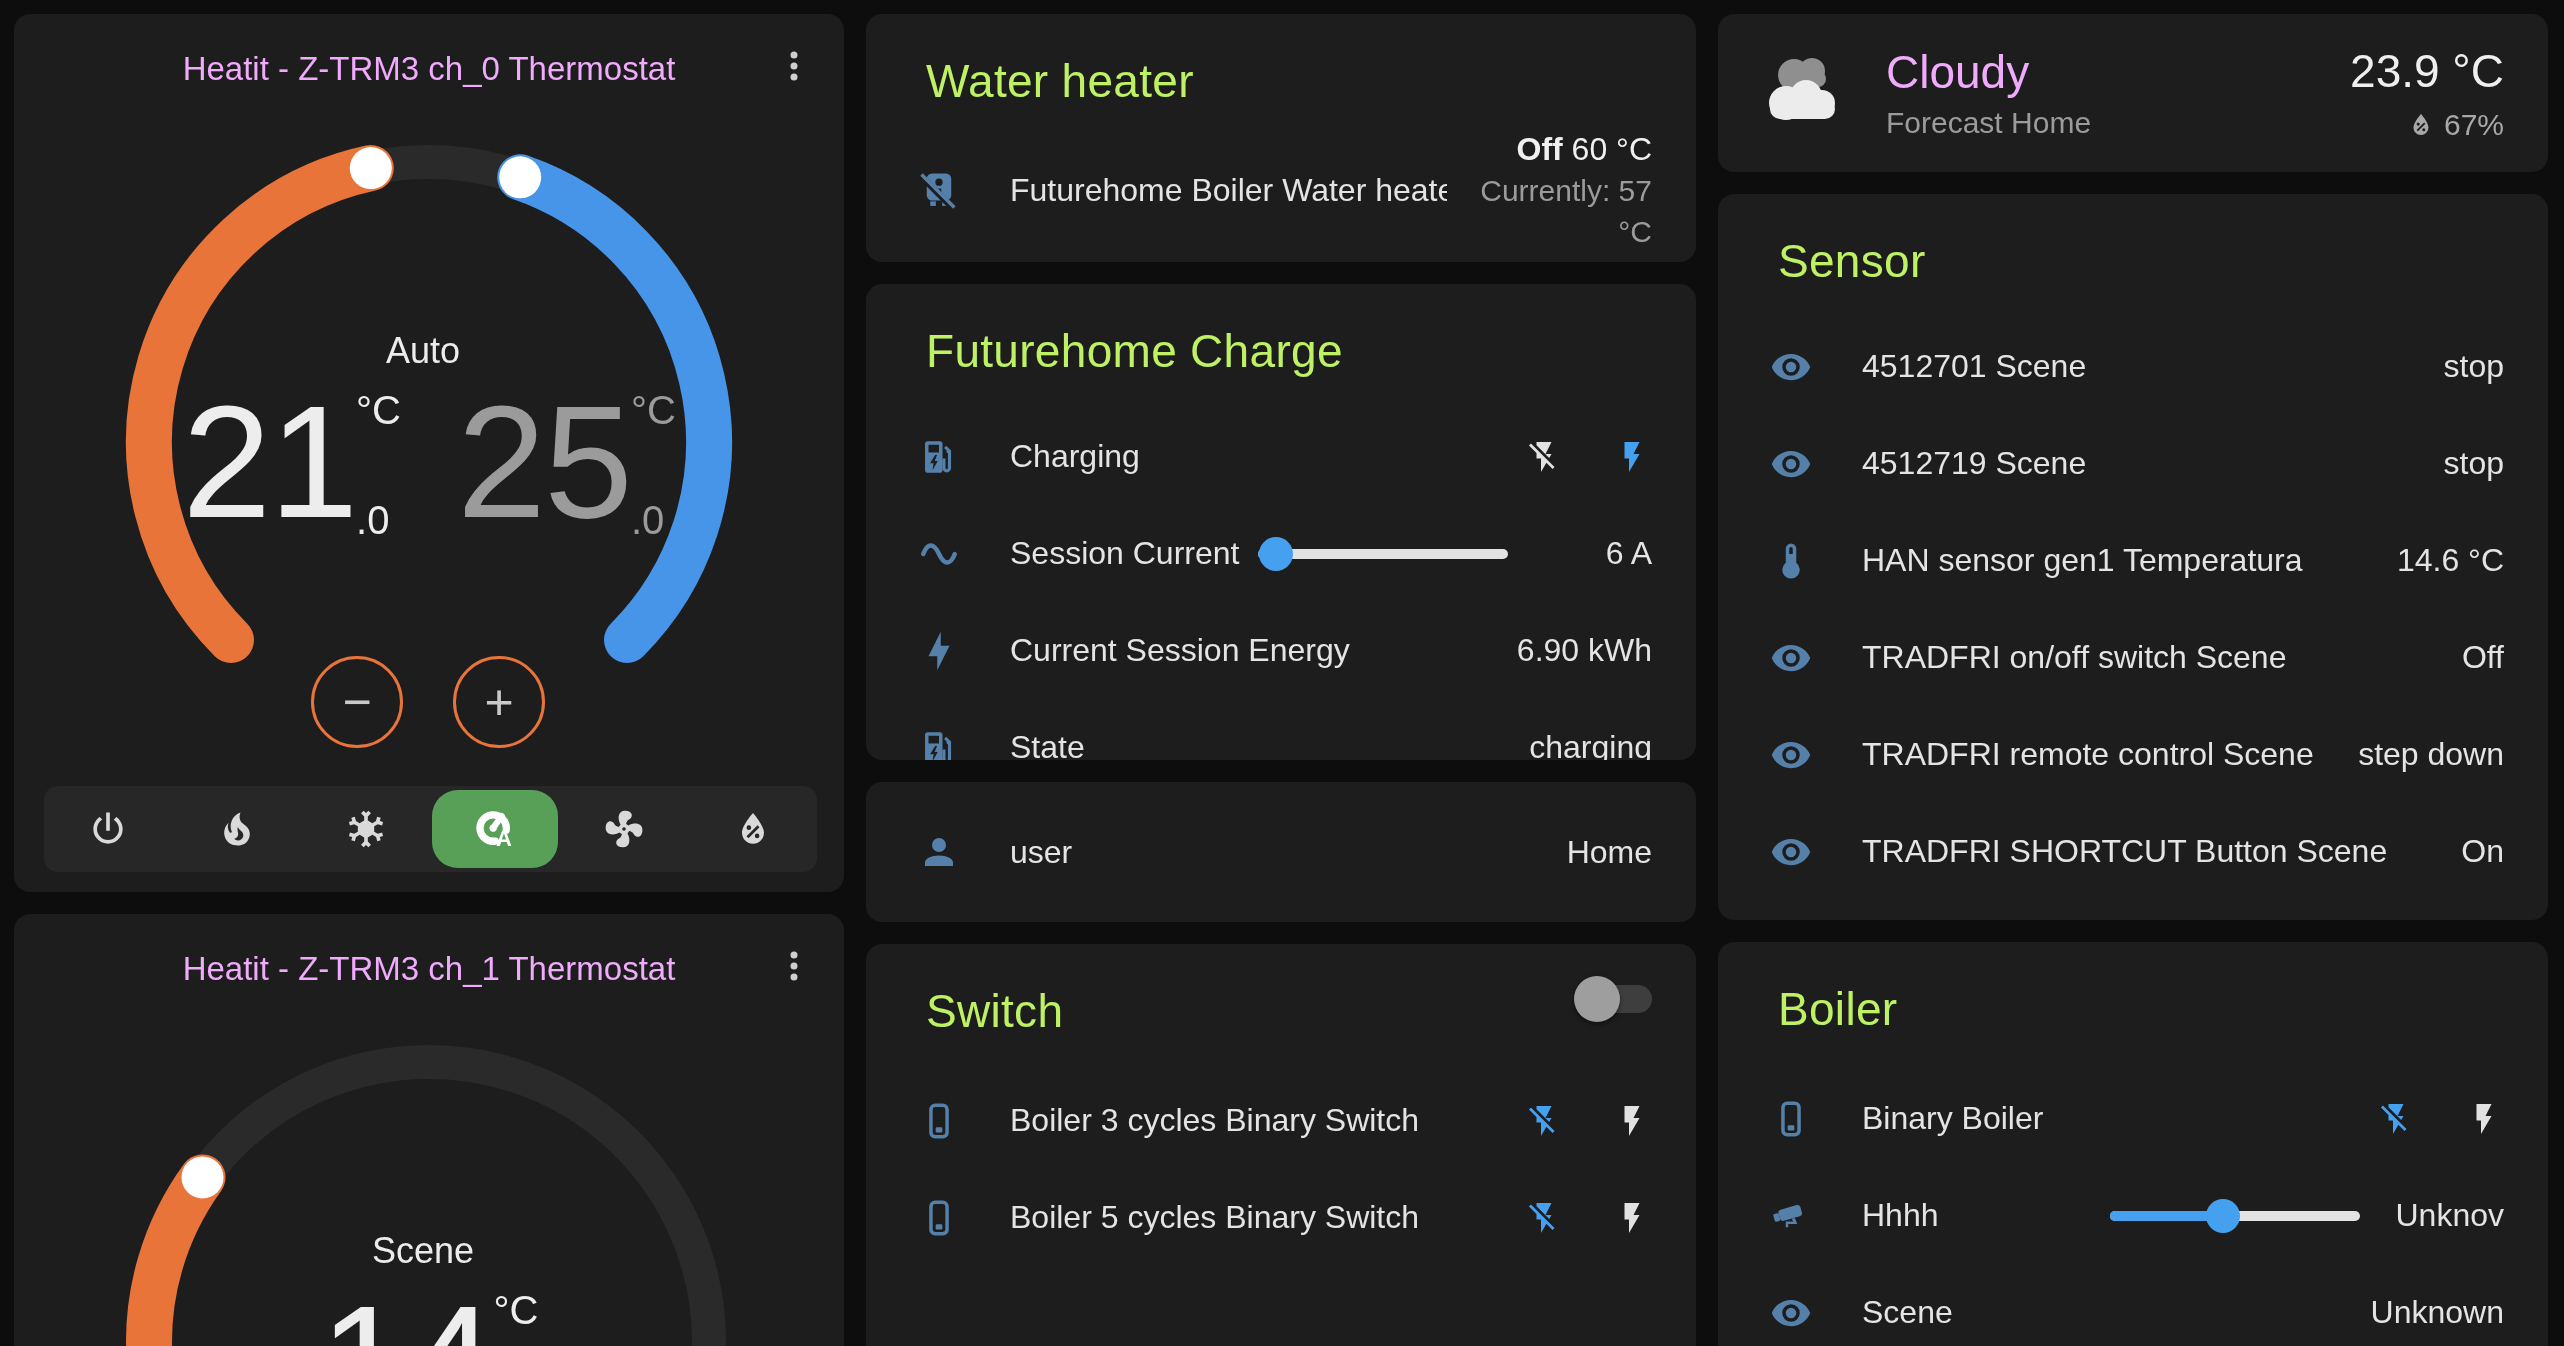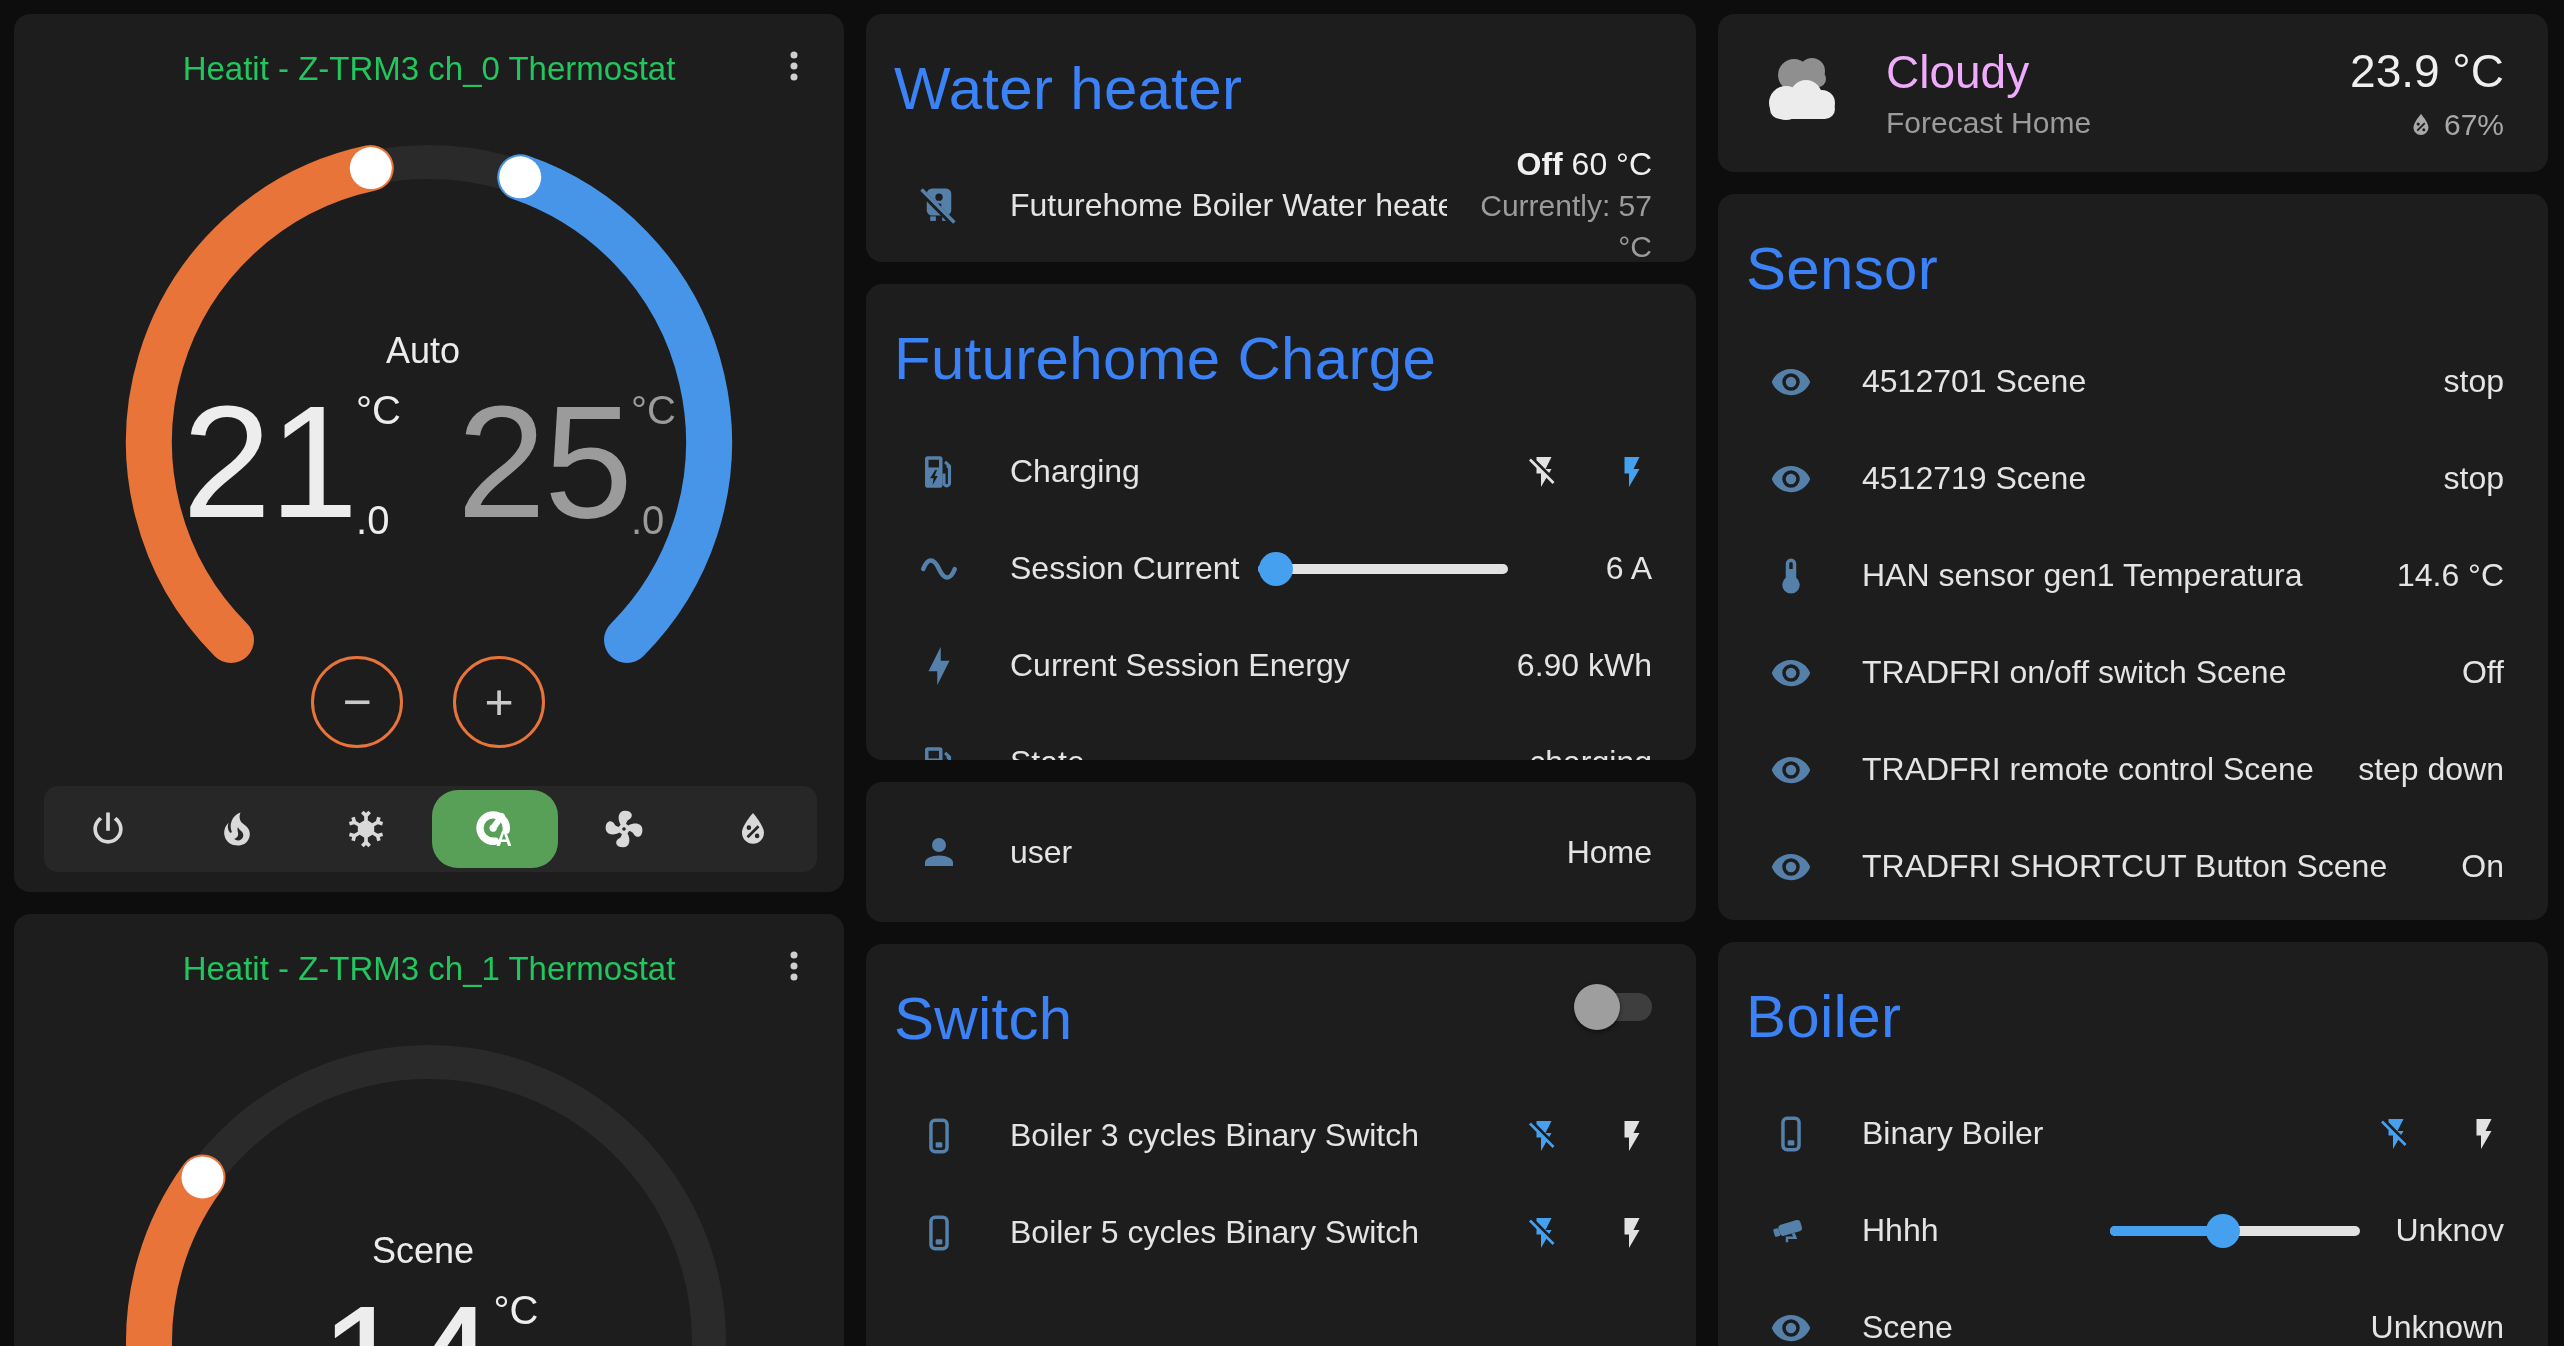--- a/index.html
+++ b/index.html
@@ -1,21 +1,21 @@
 <!DOCTYPE html>
 <html><head>
 <meta charset="utf-8">
 <title>Home Assistant Dashboard</title>
 <style>
   html,body{margin:0;padding:0;background:#0d0d0d;width:2564px;height:1346px;overflow:hidden;
     font-family:"Liberation Sans",sans-serif;color:#e7e7e7;-webkit-font-smoothing:antialiased;}
   .board{position:absolute;inset:0;padding:14px;display:grid;grid-template-columns:830px 830px 830px;gap:22px;}
   .col{display:flex;flex-direction:column;gap:22px;min-width:0;}
   .ha-card{background:#1d1d1d;border-radius:16px;position:relative;flex:0 0 auto;overflow:hidden;}
-  .card-title{font-size:60px;font-weight:400;color:#3b82f6;padding:40px 40px 8px 28px;letter-spacing:.3px;}
+  .card-title{font-size:46px;font-weight:400;color:#bef264;padding:40px 40px 8px 60px;letter-spacing:.3px;}
   .title-row{display:flex;align-items:center;justify-content:space-between;padding-right:44px;}
   
   .entity-row{height:97px;display:flex;align-items:center;padding:0 44px 0 50px;}
   .entity-icon{width:46px;height:46px;flex:0 0 46px;margin-right:48px;display:flex;align-items:center;justify-content:center;color:#5580aa;}
   .entity-icon svg{width:42px;height:42px;}
   .entity-name{font-size:32px;color:#e4e4e4;flex:1 1 auto;white-space:nowrap;overflow:hidden;}
   .entity-value{font-size:32px;color:#e4e4e4;text-align:right;white-space:nowrap;margin-left:30px;}
   .action-icons{display:flex;gap:48px;align-items:center;}
   .action-btn{width:40px;height:40px;display:flex;align-items:center;justify-content:center;}
   .action-btn svg{width:36px;height:36px;}
@@ -29,21 +29,21 @@
   
   .slider{position:relative;width:250px;height:10px;border-radius:5px;background:#e2e2e2;flex:0 0 auto;}
   .slider .fill{position:absolute;left:0;top:0;bottom:0;width:var(--p,0%);background:#45a1f0;border-radius:5px;}
   .slider .thumb{position:absolute;left:var(--p,0%);top:50%;transform:translate(-50%,-50%);width:34px;height:34px;border-radius:50%;background:#45a1f0;}
   .slider-value{font-size:32px;color:#e4e4e4;min-width:110px;text-align:right;margin-left:34px;white-space:nowrap;overflow:hidden;}
   
   .toggle{position:relative;width:72px;height:28px;border-radius:14px;background:#3e3e3e;margin-top:8px;}
   .toggle .thumb{position:absolute;left:-6px;top:-9px;width:46px;height:46px;border-radius:50%;background:#9e9e9e;box-shadow:0 2px 4px rgba(0,0,0,.5);}
   
   .t-card{height:878px;}
-  .t-title{position:absolute;top:36px;left:0;right:0;text-align:center;font-size:33px;color:#22c55e;}
+  .t-title{position:absolute;top:36px;left:0;right:0;text-align:center;font-size:33px;color:#f0abfc;}
   .t-menu{position:absolute;top:28px;right:26px;width:48px;height:48px;display:flex;align-items:center;justify-content:center;color:#cfcfcf;}
   .t-menu svg{width:40px;height:40px;}
   .dial-svg{position:absolute;left:-5px;top:8px;width:840px;height:840px;}
   .t-mode-label{position:absolute;top:316px;left:0;right:12px;text-align:center;font-size:36px;color:#ececec;}
   .t-temps{position:absolute;top:368px;left:0;right:0;display:flex;justify-content:center;gap:56px;}
   .temp-group{display:flex;}
   .temp-big{font-size:160px;line-height:1;letter-spacing:-2px;}
   .temp-side{display:flex;flex-direction:column;justify-content:space-between;height:150px;padding-top:8px;}
   .temp-unit,.temp-dec{font-size:40px;line-height:1;}
   .c-low{color:#ededed;}

